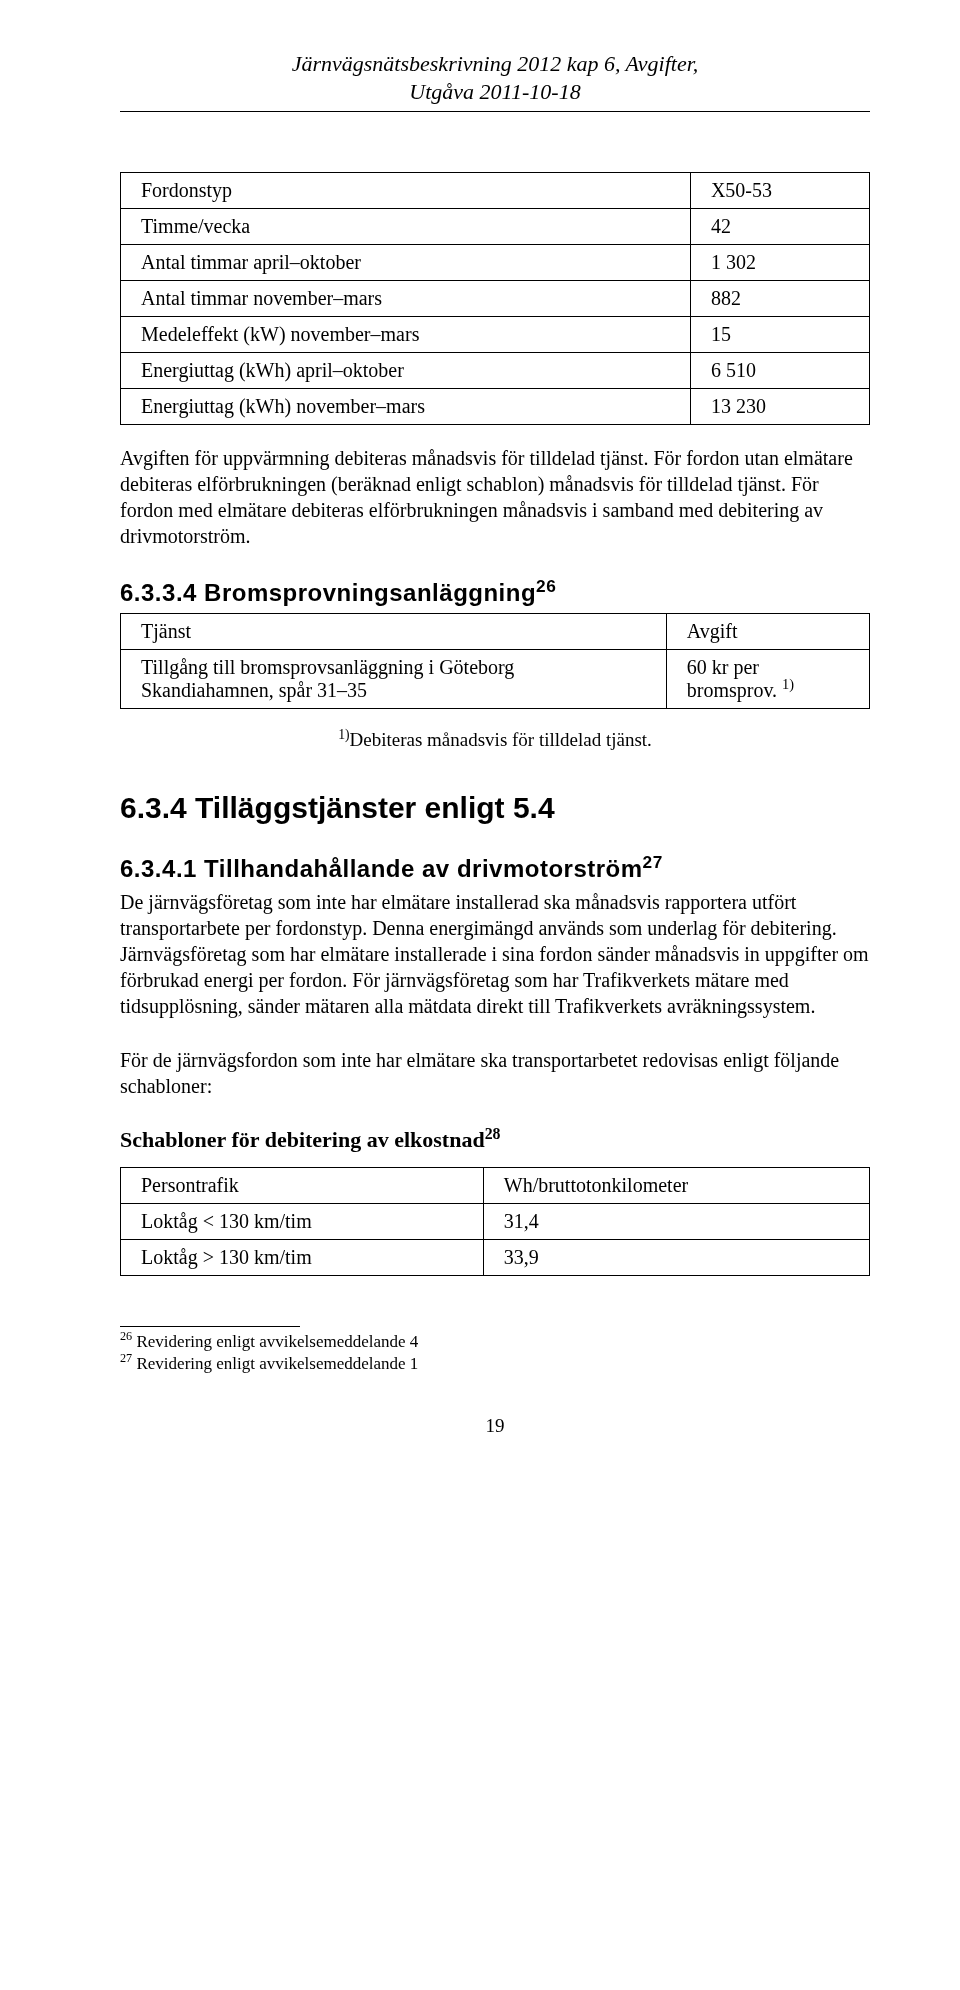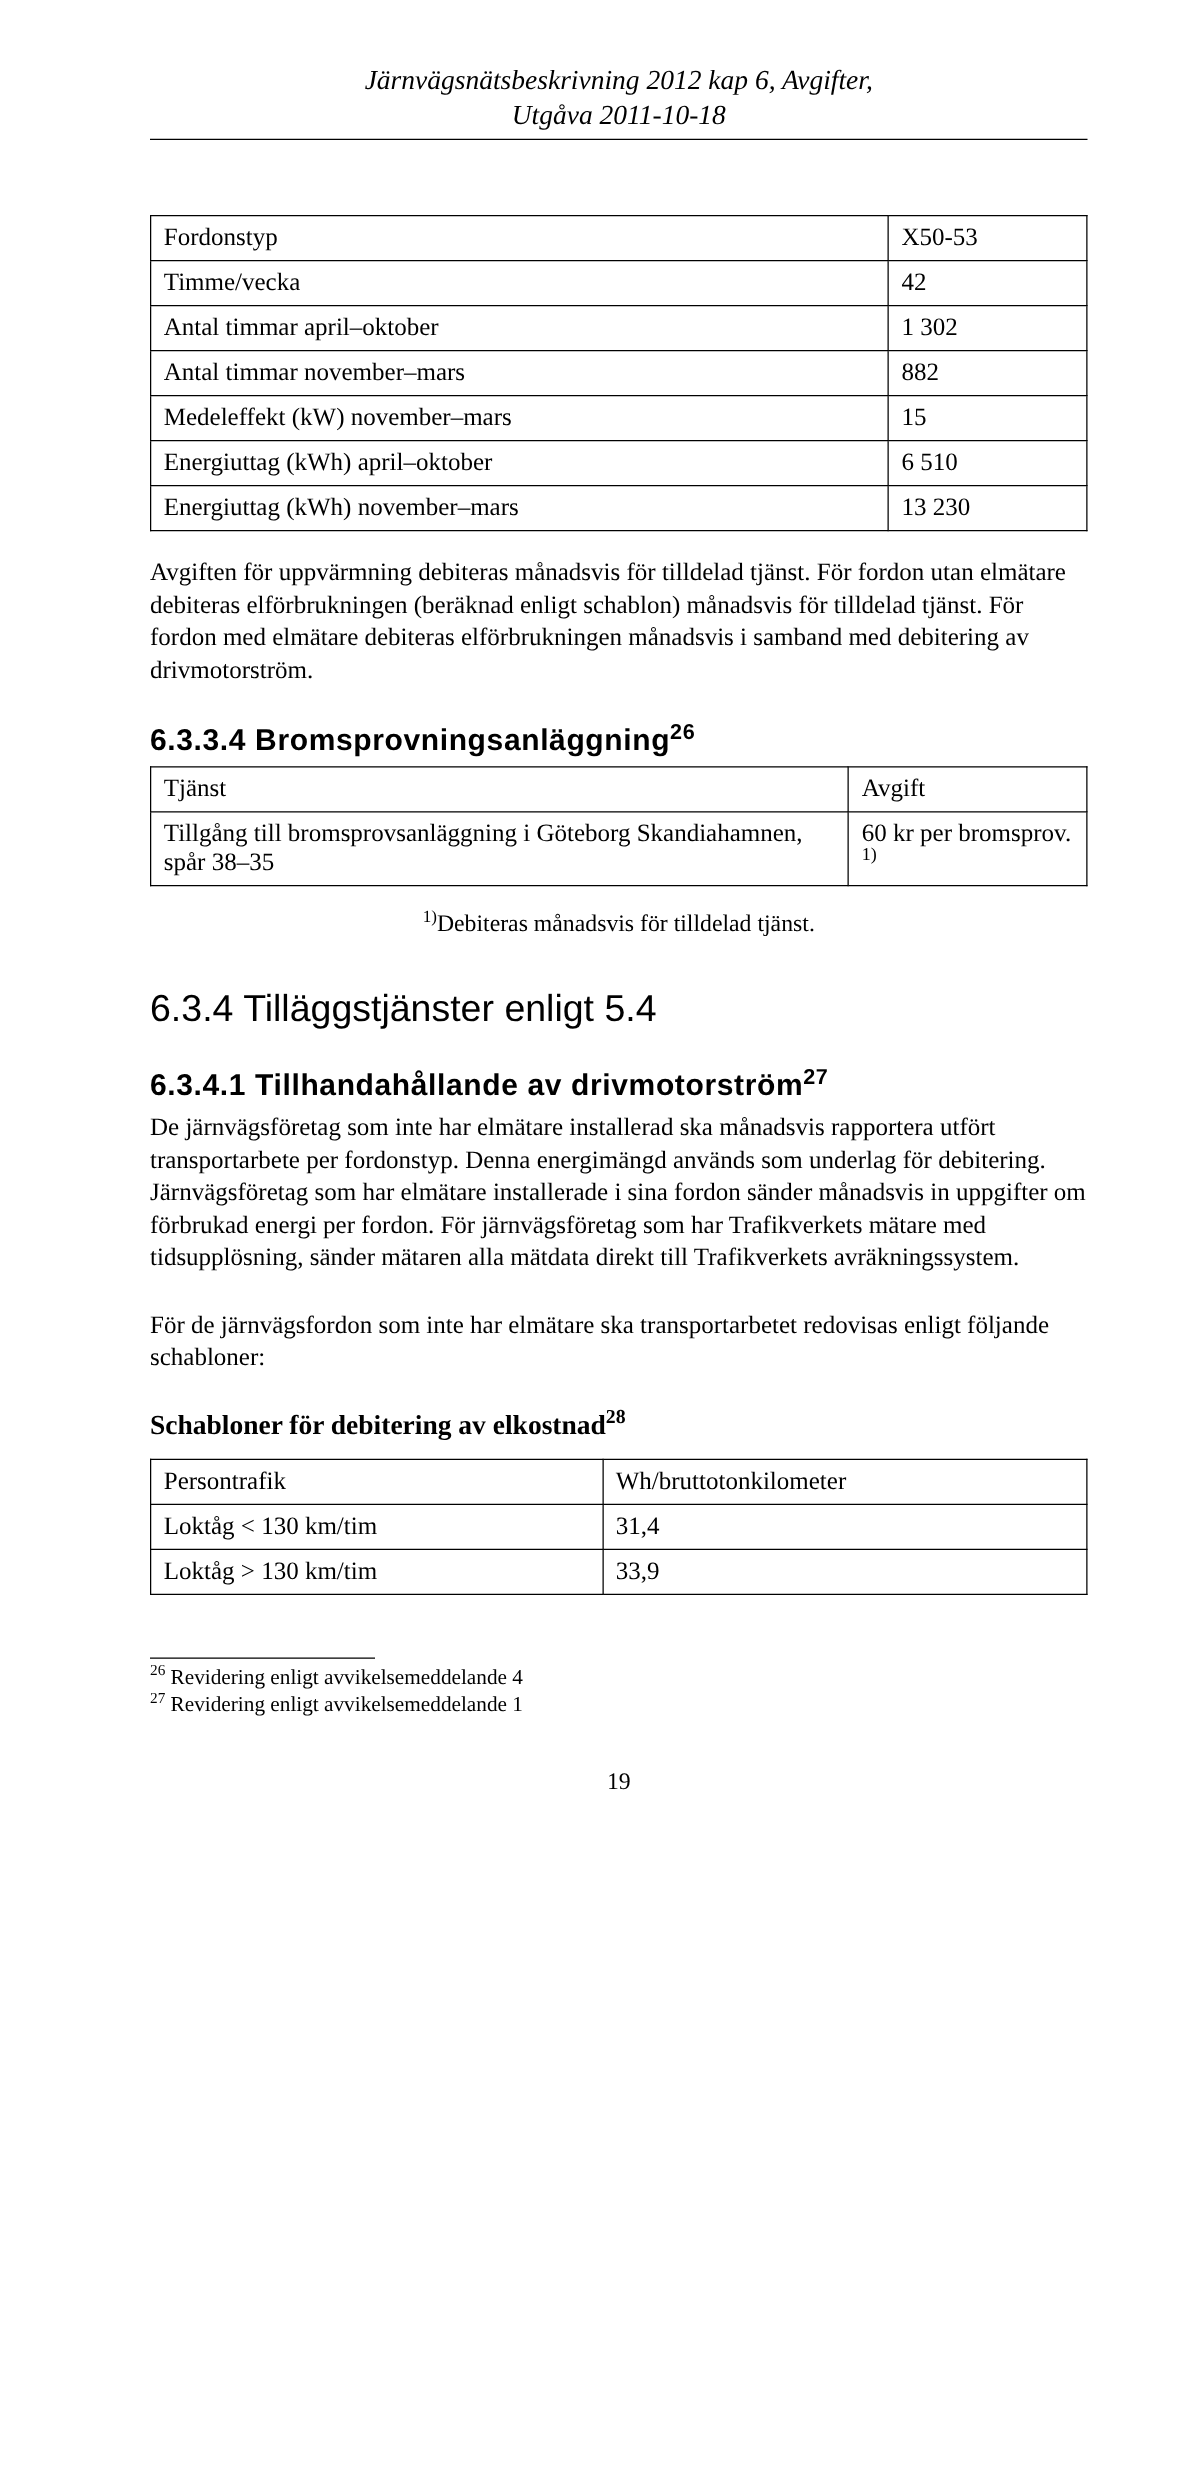--- a/index.html
+++ b/index.html
@@ -27,40 +27,40 @@
     margin: 4px 0 60px 0;
   }
   table.data {
     border-collapse: collapse;
     width: 100%;
     font-size: 20px;
     margin-bottom: 20px;
   }
   table.data td, table.data th {
     border: 1px solid #000;
-    padding: 6px 10px;
+    padding: 6px 20px;
     text-align: left;
     vertical-align: top;
     font-weight: normal;
   }
   .para {
     font-size: 20px;
     line-height: 1.3;
     margin: 0 0 28px 0;
   }
   h3.sec {
     font-family: Arial, Helvetica, sans-serif;
     font-weight: bold;
     font-size: 24px;
     letter-spacing: 0.5px;
     margin: 30px 0 6px 0;
   }
   h2.sec {
     font-family: Arial, Helvetica, sans-serif;
-    font-weight: normal;
+    font-weight: bold;
     font-size: 30px;
     margin: 40px 0 6px 0;
   }
   .footnote-ref {
     font-size: 0.72em;
     vertical-align: super;
     line-height: 0;
   }
   .note-center {
     text-align: center;
@@ -144,21 +144,21 @@
     <span>Bromsprovningsanläggning</span><span class="footnote-ref">26</span>
   </h3>
 
   <table class="data">
     <tbody>
       <tr>
         <td>Tjänst</td>
         <td>Avgift</td>
       </tr>
       <tr>
-        <td>Tillgång till bromsprovsanläggning i Göteborg Skandiahamnen, spår 38–35</td>
+        <td>Tillgång till bromsprovsanläggning i Göteborg Skandiahamnen, spår 31–35</td>
         <td><span>60 kr per bromsprov. </span><span class="footnote-ref">1)</span></td>
       </tr>
     </tbody>
   </table>
 
   <div class="note-center">
     <span class="footnote-ref">1)</span><span>Debiteras månadsvis för tilldelad tjänst.</span>
   </div>
 
   <h2 class="sec">

